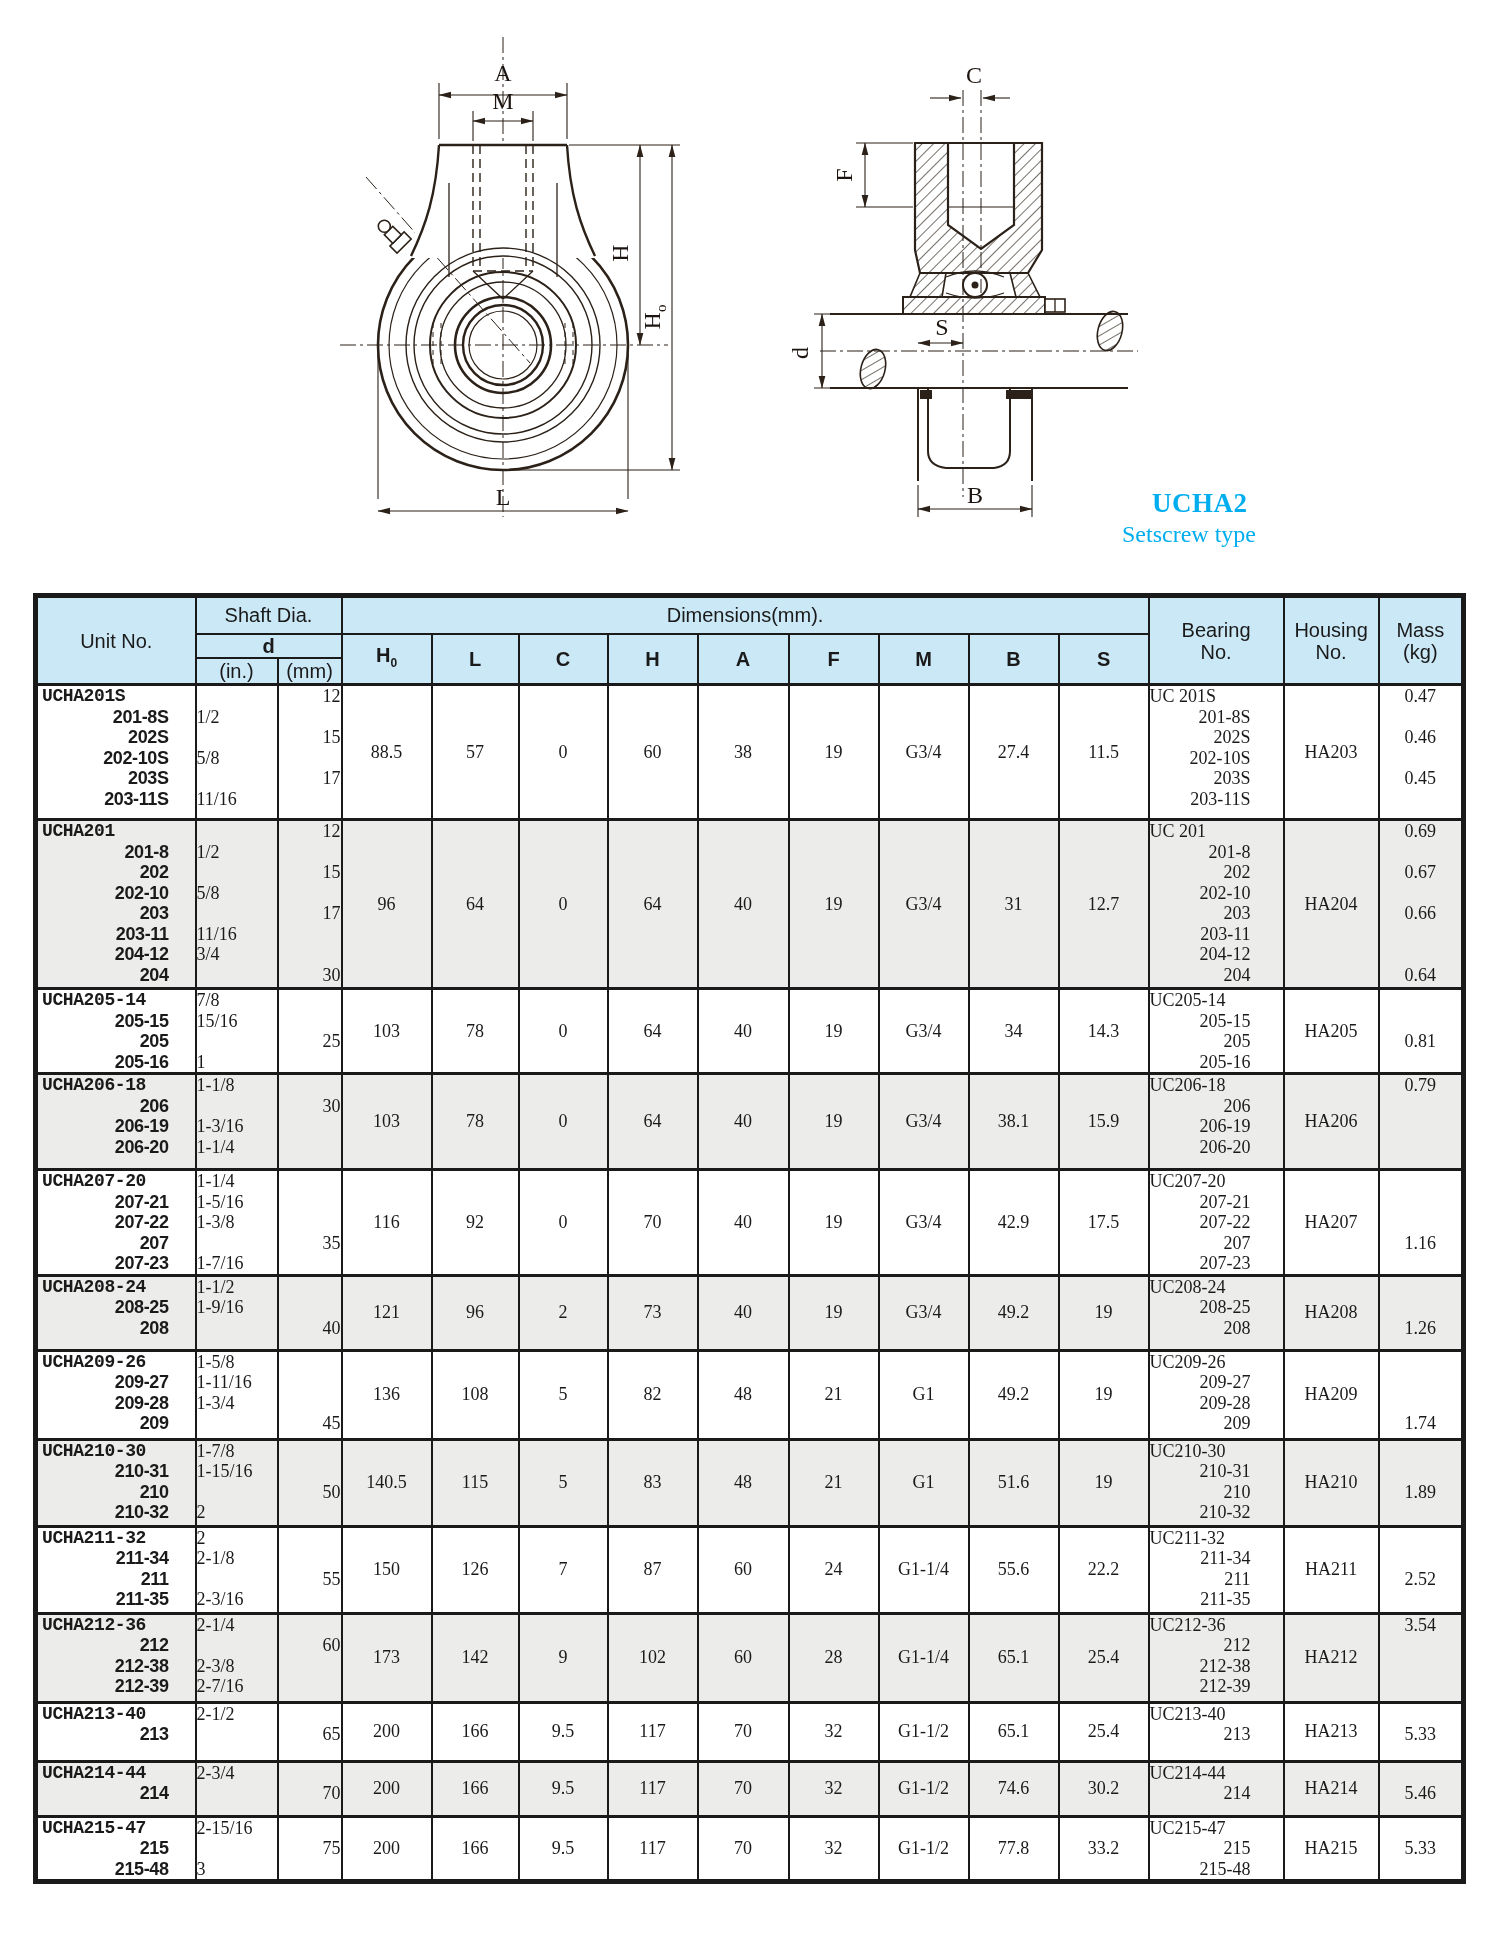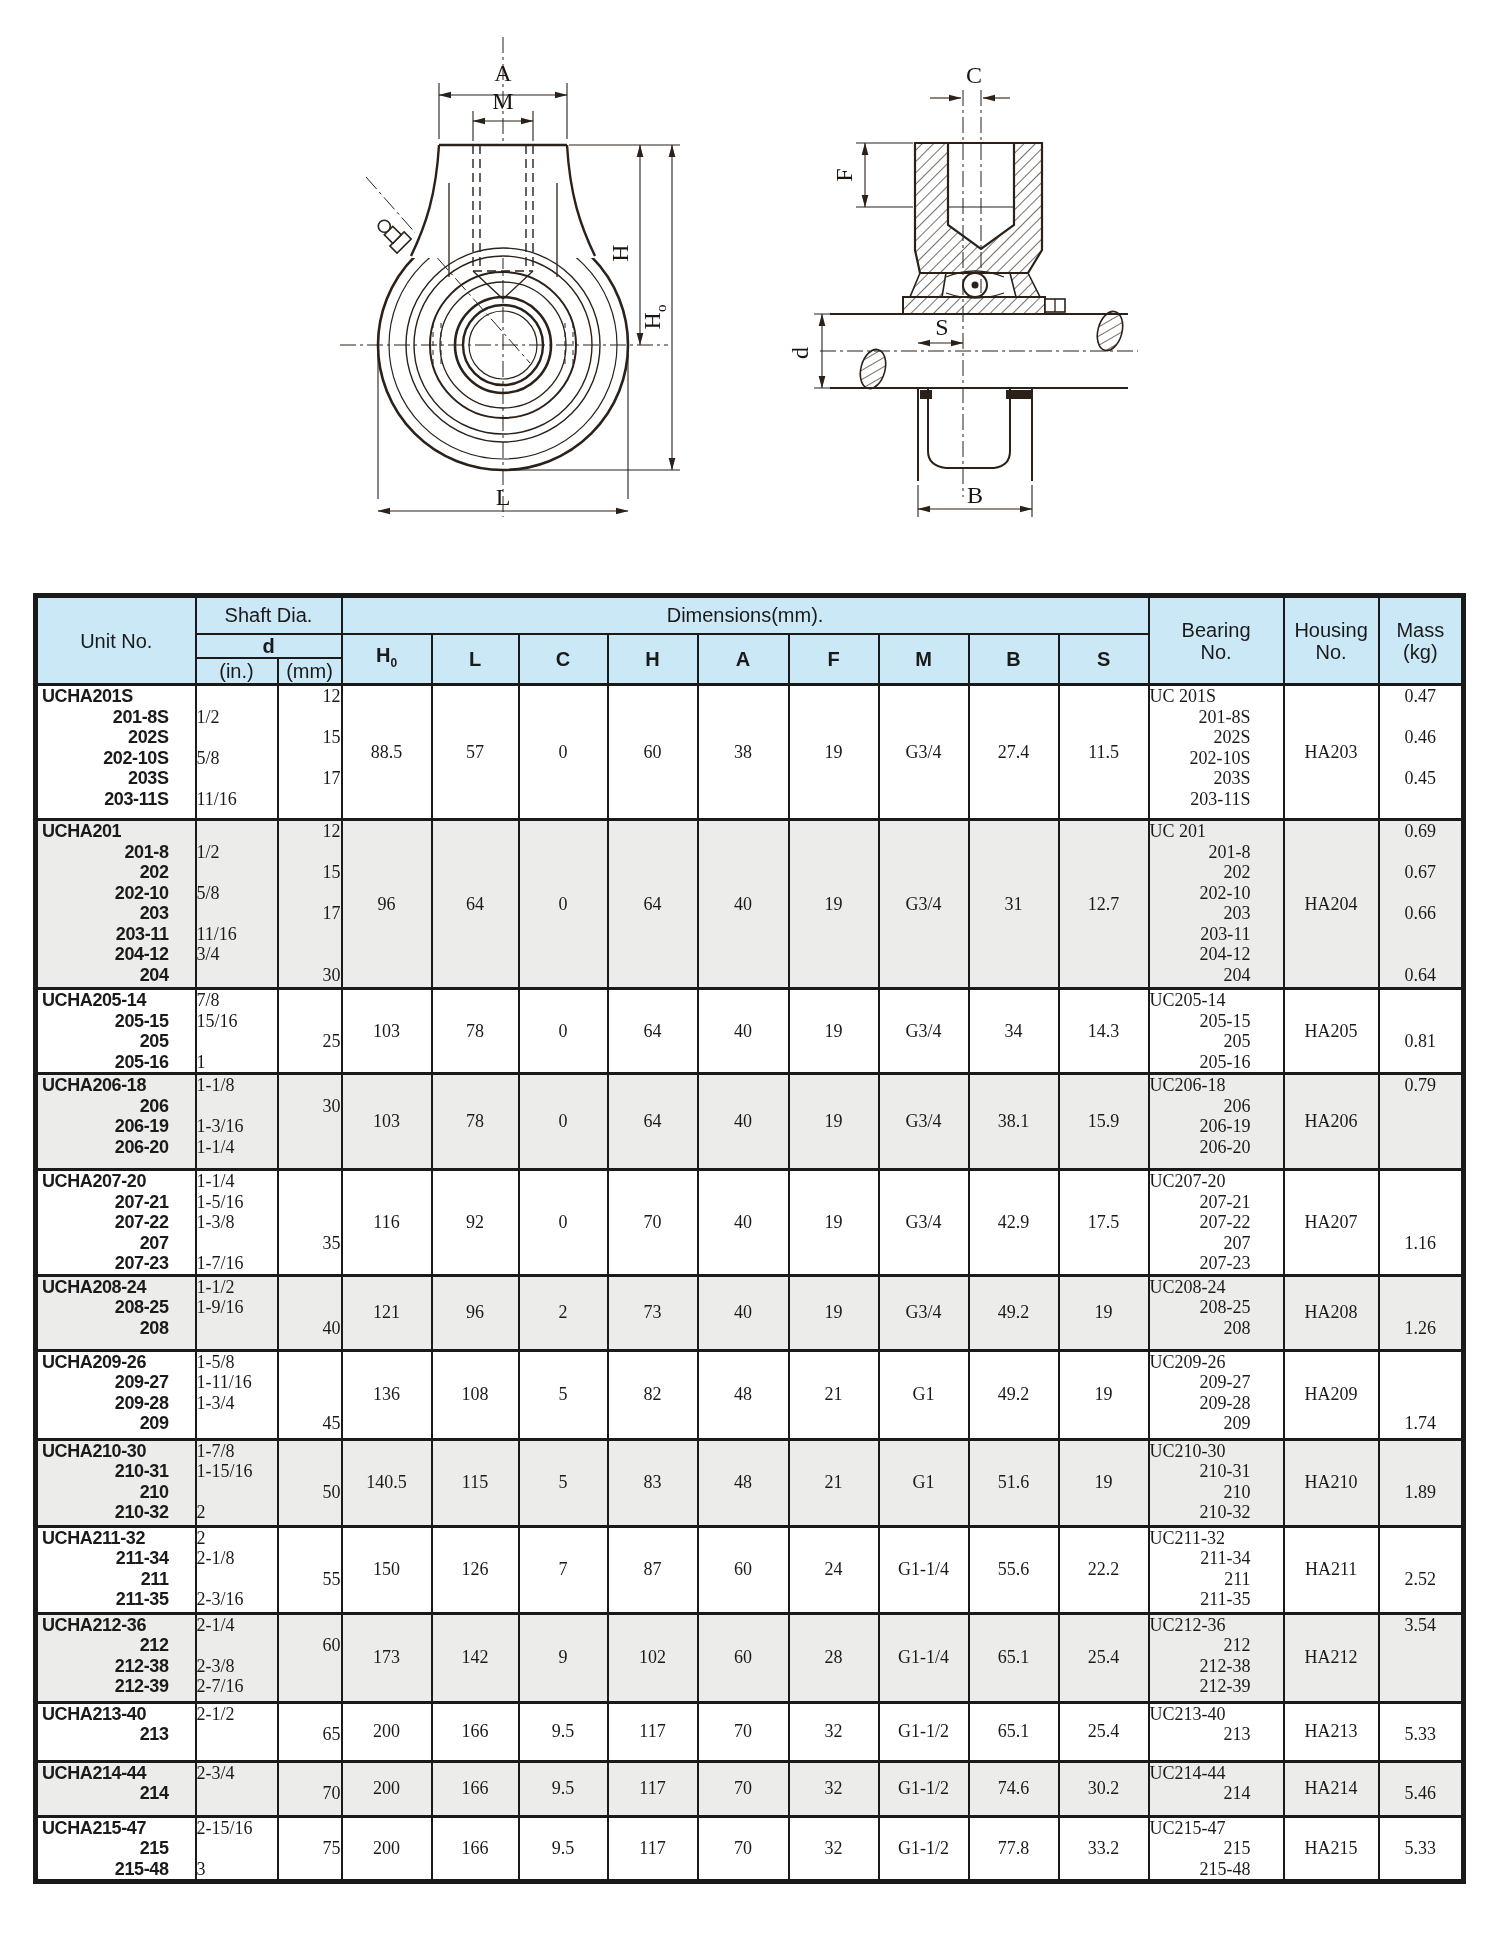--- a/index.html
+++ b/index.html
@@ -22,21 +22,21 @@
   .spec thead th{background:#cbe8f6;font-weight:normal;font-size:20px;border-bottom:2px solid #1a1a1a;line-height:22px;}
   .spec thead th.bold{font-weight:bold;}
   .spec thead sub{font-size:12px;}
   .spec tbody tr{border-top:3px solid #1a1a1a;}
   .spec tbody td{vertical-align:top;background:#fff;}
   .spec tbody tr.rg td{background:#ececeb;}
   .spec td.dim{vertical-align:middle;text-align:center;font-size:18px;}
   .serif{font-family:"Liberation Serif","DejaVu Serif",serif;}
   .tcell{padding-top:3px;}
   .ln{height:20.5px;line-height:20.5px;font-size:18px;white-space:nowrap;}
-  .u-first{font-weight:bold;text-align:left;padding-left:4px;font-size:18px;letter-spacing:-0.4px;}
+  .u-first{font-weight:bold;text-align:left;padding-left:4px;font-size:18px;letter-spacing:-0.4px;font-family:Liberation Mono, monospace;}
   .u-rest{font-weight:bold;text-align:right;padding-right:26px;font-size:18px;letter-spacing:-0.4px;}
   .in-ln{padding-left:0;}
   .mm-ln{text-align:right;}
   .b-first{}
   .b-rest{text-align:right;padding-right:32px;}
   .mass-ln{text-align:center;}
 </style>
 </head>
 <body>
 
@@ -157,20 +157,24 @@
       <path class="dl" d="M148,450 V482 M262,450 V482"></path>
       <path class="dl" d="M148,474 H262" marker-start="url(#arB)" marker-end="url(#arB)"></path>
     </g>
     <text x="204" y="48" text-anchor="middle">C</text>
     <text x="82" y="140" text-anchor="middle" transform="rotate(-90 82 140)">F</text>
     <text x="172" y="300" text-anchor="middle">S</text>
     <text x="38" y="318" text-anchor="middle" transform="rotate(-90 38 318)">d</text>
     <text x="205" y="468" text-anchor="middle">B</text>
   </svg>
 
+  <div class="callout" style="color: rgb(0, 174, 239);">
+    <div class="ser">UCHA2</div>
+    <div class="typ">Setscrew type</div>
+  </div>
 
   <div class="tbl-wrap" id="spec-table-wrap">
       <table class="spec">
         <colgroup>
           <col style="width: 160px;">
           <col style="width: 82px;">
           <col style="width: 64px;">
           <col style="width: 90px;">
           <col style="width: 87px;">
           <col style="width: 89px;">

